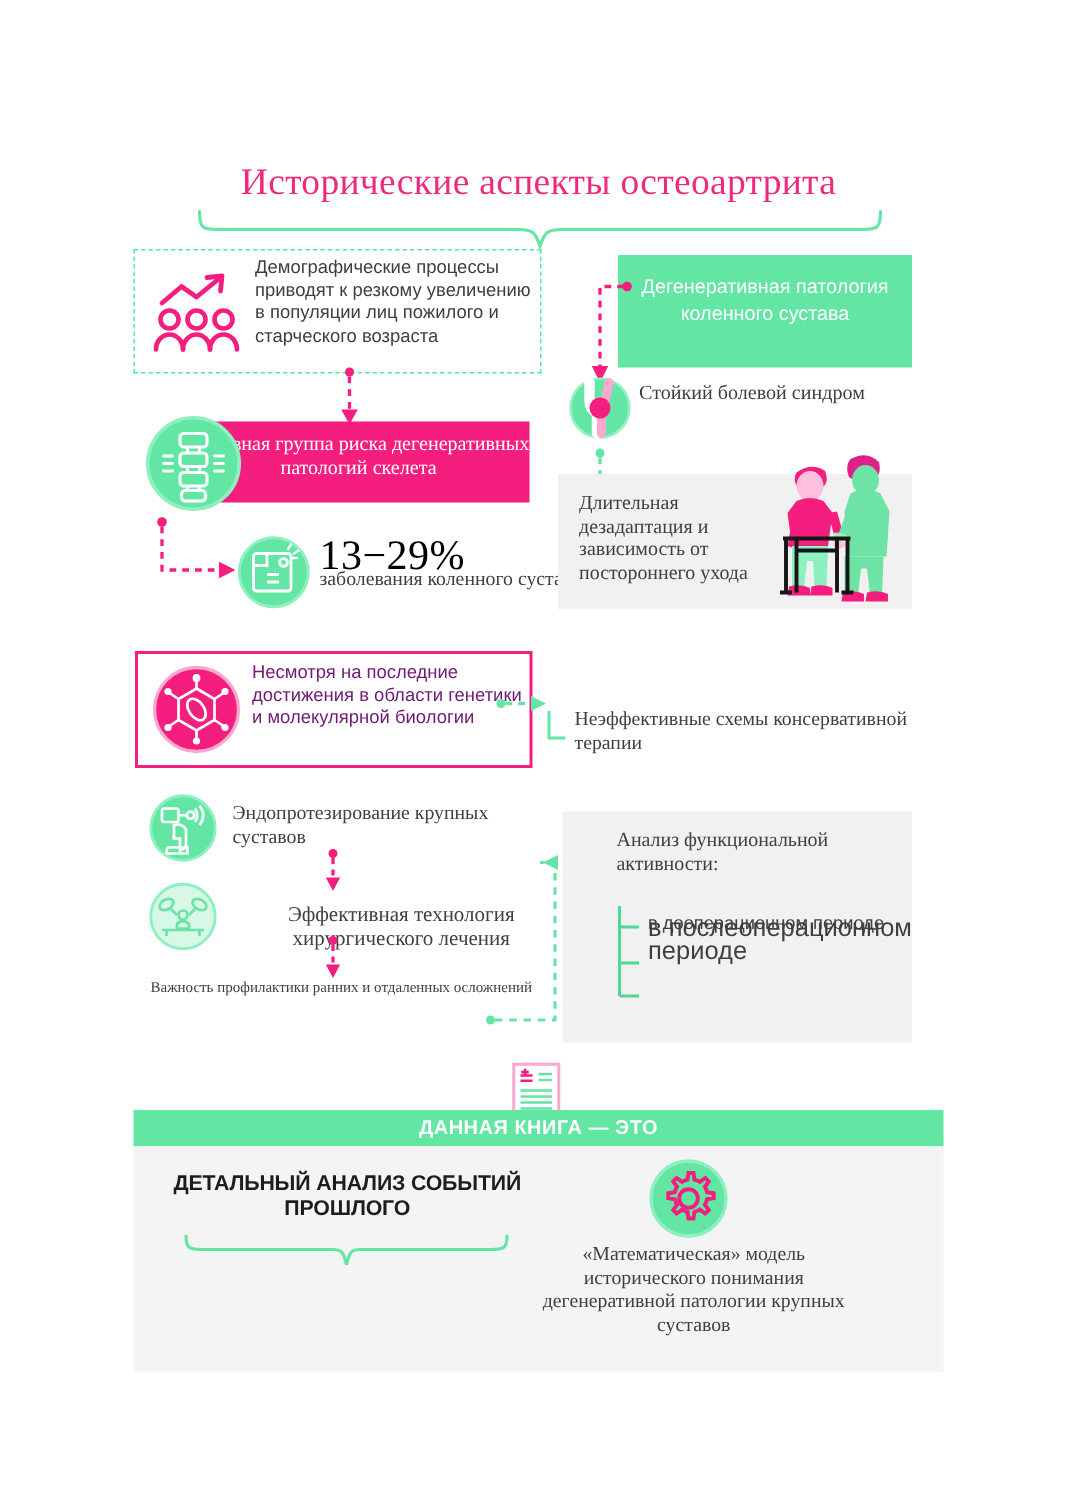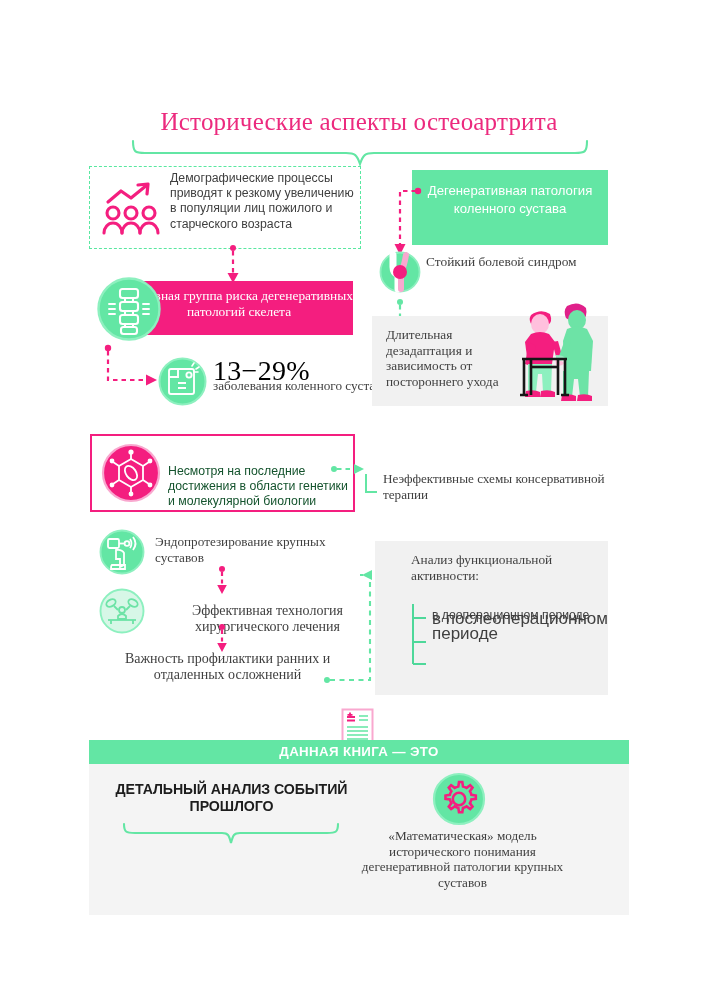--- a/index.html
+++ b/index.html
@@ -73,22 +73,22 @@
   }
   #elderly-illus{left:505px;top:294px;width:104px;height:112px;}
 
   
   #gen-box{
     left:90px;top:434px;width:265px;height:78px;
     border:2px solid #f41e7f;box-sizing:border-box;background:#fff;
   }
   #gen-icon{left:101px;top:443px;width:60px;height:60px;}
   #gen-text{
-    left:168px;top:464px;width:182px;
-    font-size:12.3px;line-height:15px;color:#14532d;
+    left:168px;top:441px;width:182px;
+    font-size:12.3px;line-height:15px;color:#701a75;
   }
 
   
   #patho-title{
     left:363px;top:435px;width:250px;
     font-size:13.4px;line-height:16.2px;font-weight:bold;color:#1d1d1d;letter-spacing:-.15px;
   }
   #patho-bracket{left:364px;top:474px;width:14px;height:20px;}
   #patho-sub{
     left:383px;top:471px;width:230px;
@@ -101,21 +101,21 @@
     left:155px;top:534px;width:220px;
     font-family:"Liberation Serif", serif;font-size:13.2px;line-height:15.6px;color:#3f3f3f;
   }
   #surg-icon{left:99px;top:588px;width:46px;height:46px;}
   #surg-text{
     left:155px;top:603px;width:225px;
     font-family:"Liberation Serif", serif;font-size:14px;line-height:15.6px;color:#3f3f3f;text-align:center;
   }
   #prev-text{
     left:95px;top:651px;width:265px;text-align:center;
-    font-family:"Liberation Serif", serif;font-size:14px;line-height:15.6px;color:#3f3f3f;
+    font-family:"Liberation Serif", serif;font-size:10px;line-height:15.6px;color:#3f3f3f;
   }
 
   
   #grey-analysis{left:375px;top:541px;width:233px;height:154px;background:#f1f1f1;}
   #analysis-title{
     left:411px;top:552px;width:190px;
     font-family:"Liberation Serif", serif;font-size:13.3px;line-height:15.8px;color:#3f3f3f;
   }
   #analysis-bracket{left:411px;top:604px;width:16px;height:62px;}
   #an-item-1{

